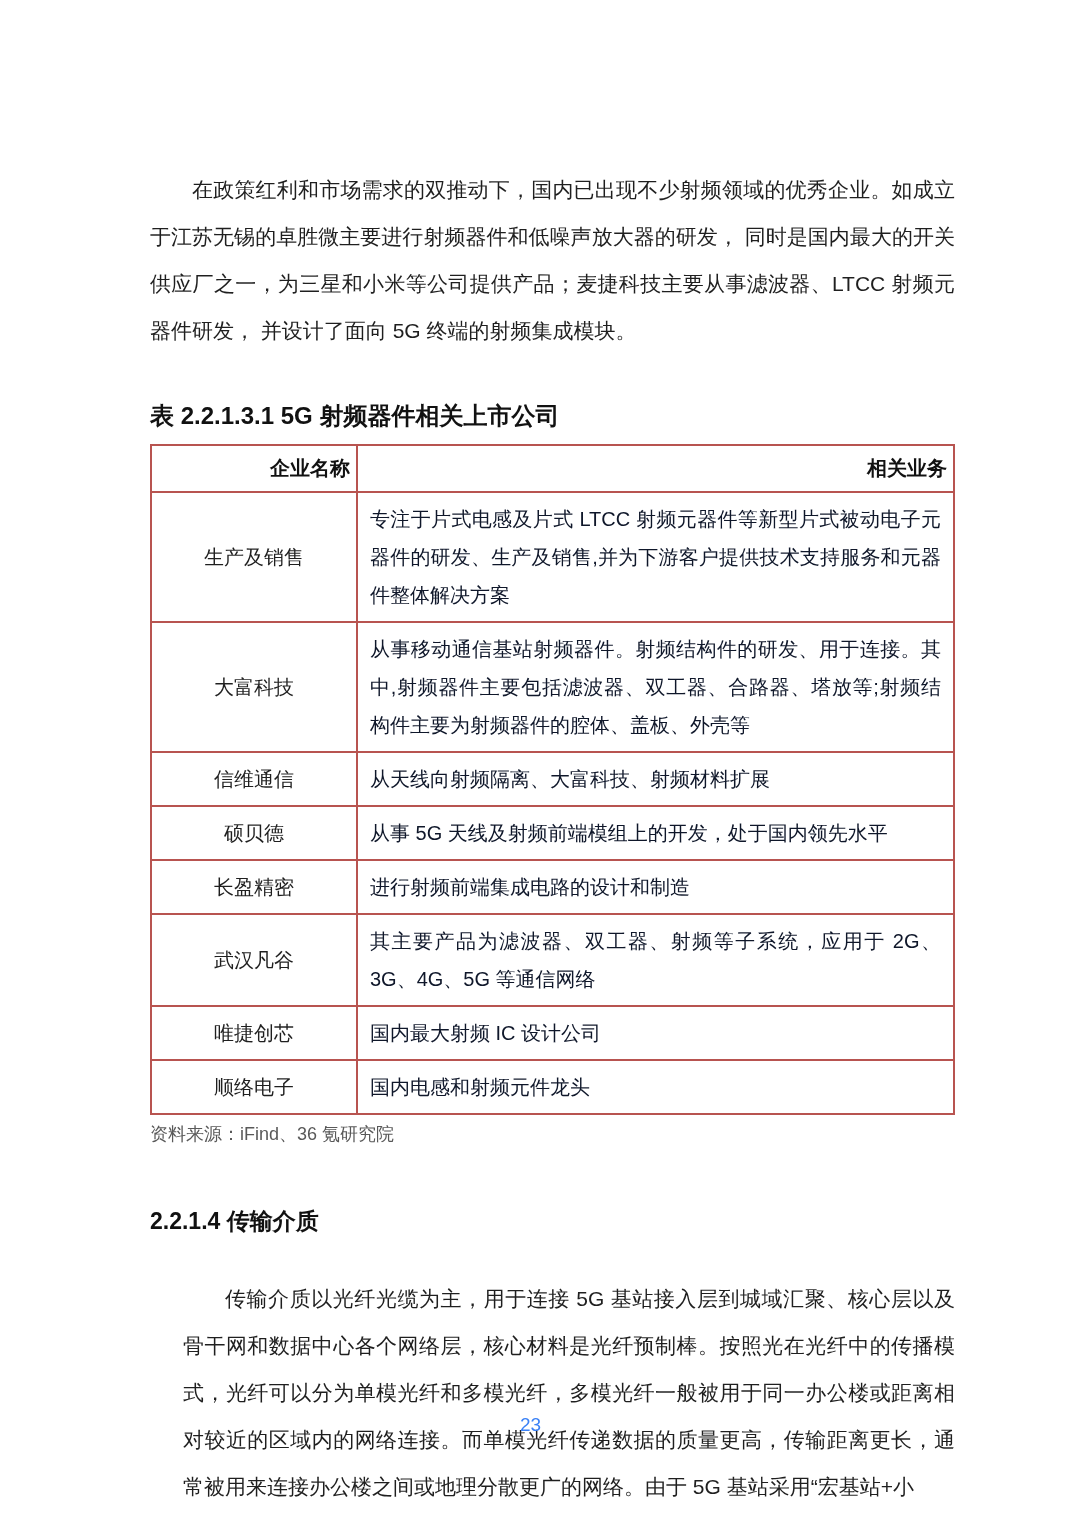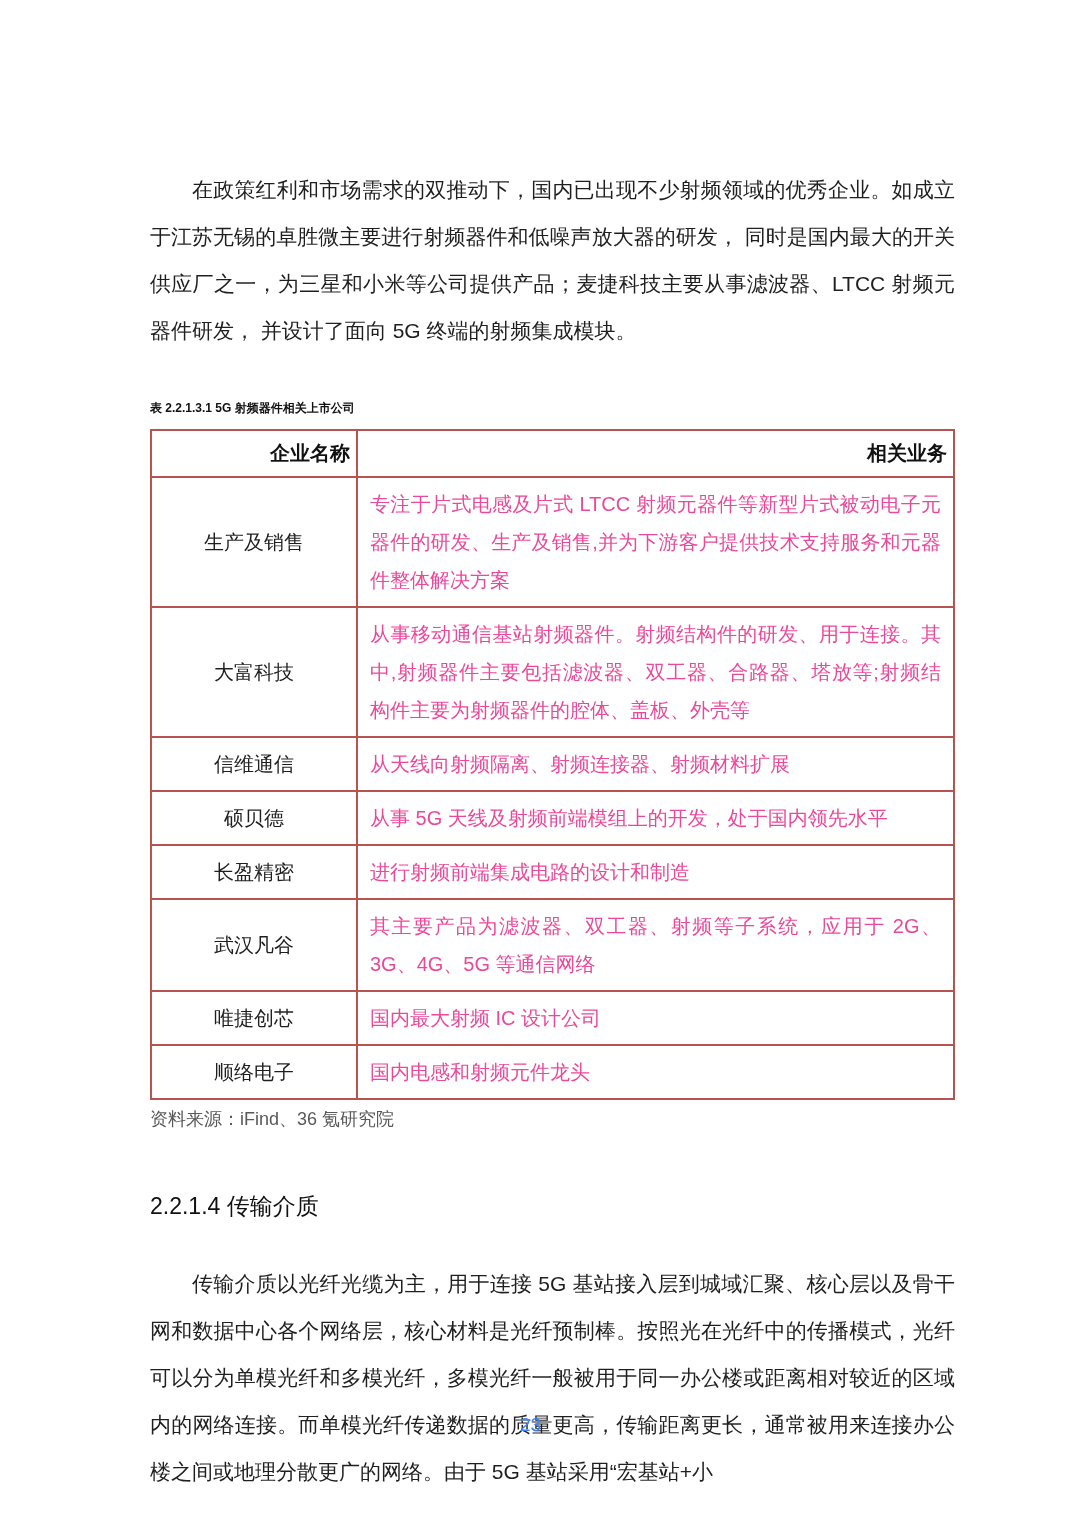--- a/index.html
+++ b/index.html
@@ -21,21 +21,21 @@
   .body-text {
     font-size: 21px;
     line-height: 47px;
     text-align: justify;
     text-indent: 2em;
     color: #1f1f1f;
   }
   .table-caption {
     margin-top: 46px;
     font-weight: bold;
-    font-size: 12px;
+    font-size: 24px;
     color: #111111;
   }
   table.companies {
     border-collapse: collapse;
     width: 100%;
     margin-top: 12px;
     table-layout: fixed;
   }
   table.companies th,
   table.companies td {
@@ -55,35 +55,36 @@
     font-size: 20px;
     padding: 8px 6px;
     color: #1f1f1f;
   }
   td.business-cell {
     font-size: 20px;
     line-height: 38px;
     padding: 7px 12px;
     text-align: justify;
     vertical-align: middle;
-    color: #ec4899;
+    color: #0f172a;
   }
   .source-line {
     margin-top: 7px;
     color: #595959;
     font-size: 18px;
   }
   .section-heading {
     margin-top: 60px;
     font-size: 23px;
-    font-weight: normal;
+    font-weight: bold;
     color: #111111;
   }
   .section-para {
     margin-top: 38px;
+    margin-left: 33px;
   }
   .page-number {
     position: absolute;
     bottom: 92px;
     left: 0;
     width: 100%;
     text-align: center;
     font-size: 19px;
     color: #3b82f6;
   }
@@ -112,21 +113,21 @@
       <tr>
         <td class="company-cell">生产及销售</td>
         <td class="business-cell">专注于片式电感及片式 LTCC 射频元器件等新型片式被动电子元器件的研发、生产及销售,并为下游客户提供技术支持服务和元器件整体解决方案</td>
       </tr>
       <tr>
         <td class="company-cell">大富科技</td>
         <td class="business-cell">从事移动通信基站射频器件。射频结构件的研发、用于连接。其中,射频器件主要包括滤波器、双工器、合路器、塔放等;射频结构件主要为射频器件的腔体、盖板、外壳等</td>
       </tr>
       <tr>
         <td class="company-cell">信维通信</td>
-        <td class="business-cell">从天线向射频隔离、射频连接器、射频材料扩展</td>
+        <td class="business-cell">从天线向射频隔离、大富科技、射频材料扩展</td>
       </tr>
       <tr>
         <td class="company-cell">硕贝德</td>
         <td class="business-cell">从事 5G 天线及射频前端模组上的开发，处于国内领先水平</td>
       </tr>
       <tr>
         <td class="company-cell">长盈精密</td>
         <td class="business-cell">进行射频前端集成电路的设计和制造</td>
       </tr>
       <tr>

